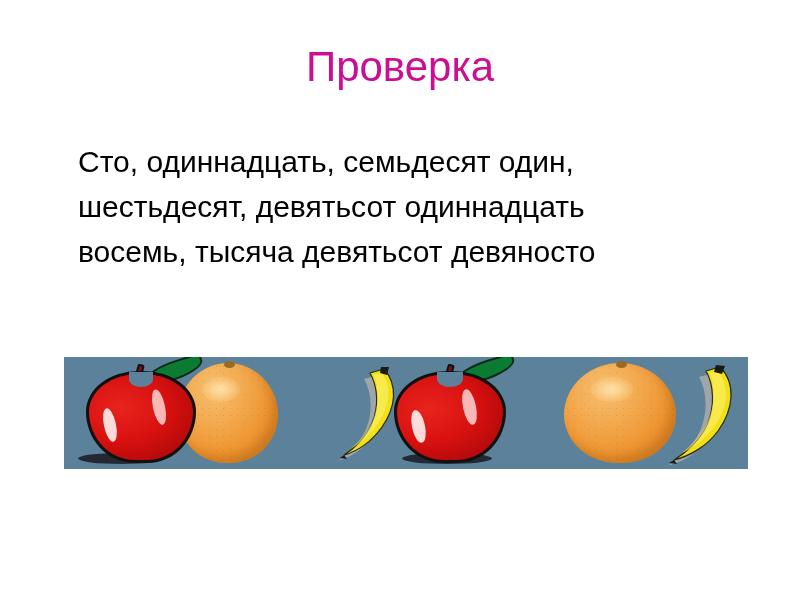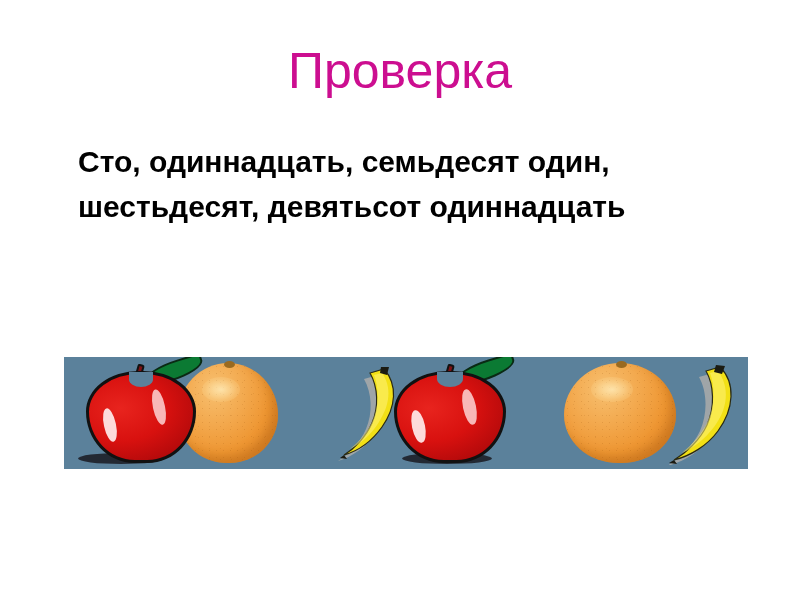--- a/index.html
+++ b/index.html
@@ -23,21 +23,21 @@
   }
 
   
   .slide-title {
     position: absolute;
     top: 44px;
     left: 0;
     width: 800px;
     text-align: center;
     color: #CC0E90;
-    font-size: 50px;
+    font-size: 42px;
     font-weight: normal;
     line-height: 1.1;
     letter-spacing: 0px;
     white-space: nowrap;
   }
 
   
   .body-text {
     position: absolute;
     top: 139px;
@@ -164,32 +164,33 @@
     box-sizing: border-box;
     border-radius: 60% 8% 60% 8%;
     transform: rotate(-17deg);
   }
 
   
   .banana-wrap { position: absolute; }
   .banana-wrap svg { display: block; }
 
   
-  .nowrap { white-space: nowrap; font-weight: bold; }
+  .nowrap { white-space: nowrap; }
 </style>
 </head>
 <body>
 
 <div class="slide">
 
   <div class="slide-title">Проверка</div>
 
   <div class="body-text">
     <div class="nowrap">Сто, одиннадцать, семьдесят один,</div>
     <div class="nowrap">шестьдесят, девятьсот одиннадцать</div>
+    <div class="nowrap">восемь, тысяча девятьсот девяносто</div>
   </div>
 
   <div class="picture-band">
     <div class="fruit-row">
 
       <div class="fruit-group g1">
 
         <div class="fruit" style="left:108px; top:6px; width:100px; height:100px;">
           <div class="orange-body" style="inset:0;">
             <div class="orange-speck"></div>

